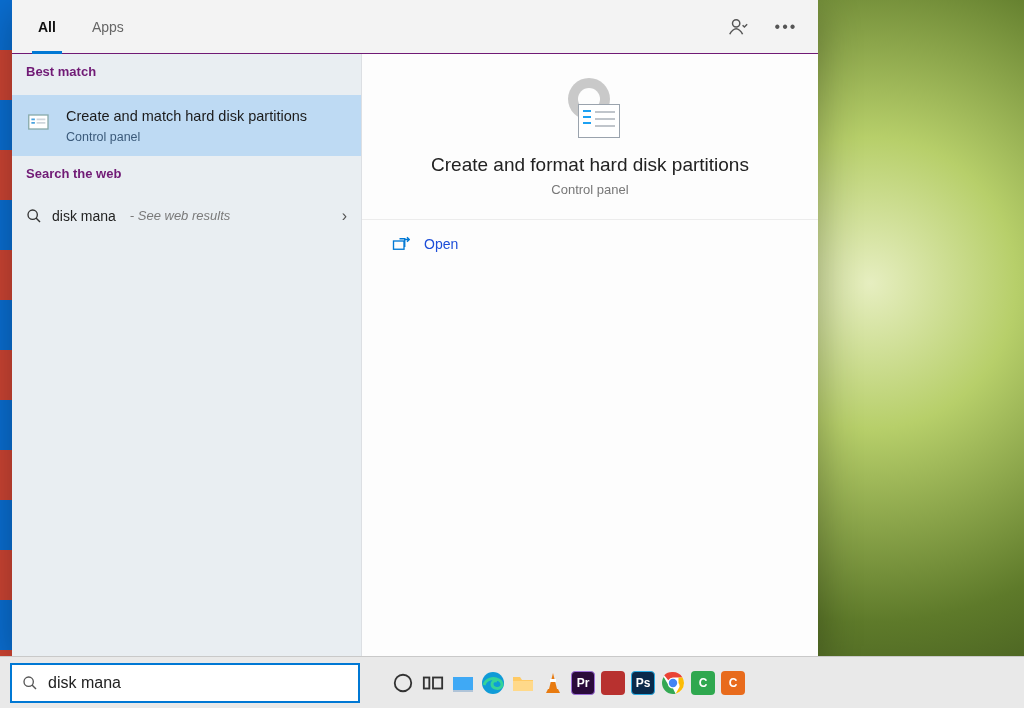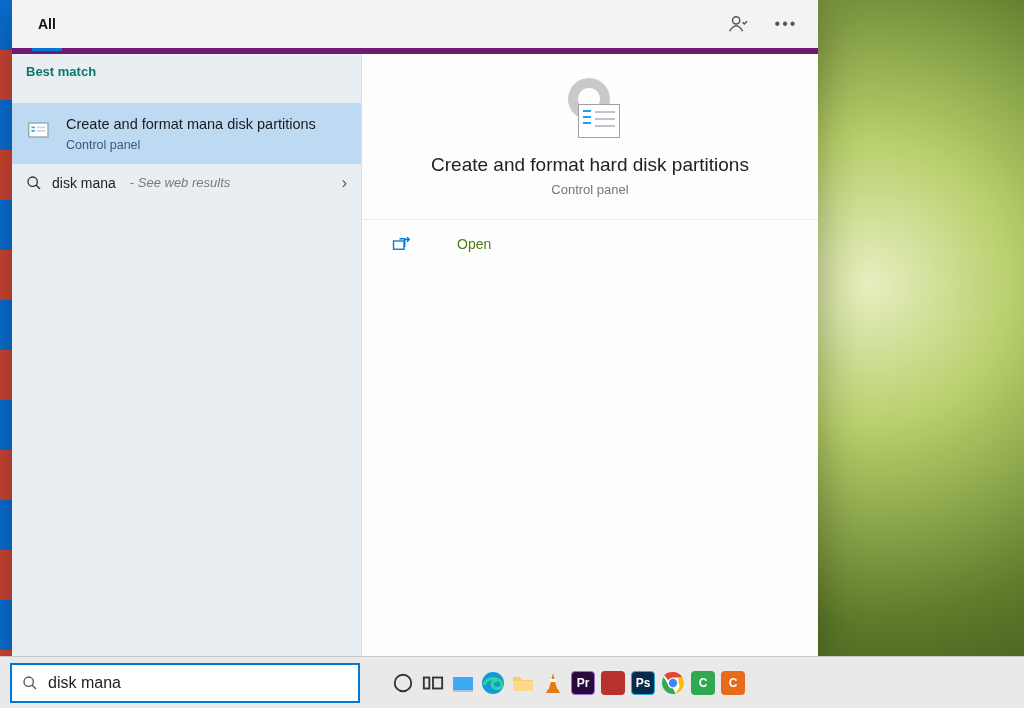--- a/index.html
+++ b/index.html
@@ -12,35 +12,35 @@
     position: absolute; left: 0; top: 0; width: 12px; height: 656px;
     background: repeating-linear-gradient(to bottom,#0a6ed1 0 50px,#c43 50px 100px);
   }
   .search-panel {
     position: absolute; left: 12px; top: 0; width: 806px; height: 656px;
     background: #fff; display: flex; flex-direction: column;
     box-shadow: 0 10px 40px rgba(0,0,0,.3);
   }
   .tab-bar {
     height: 54px; background: #f3f3f3; display: flex; align-items: center;
-    padding: 0 12px; gap: 8px; border-bottom: 6px solid #701a75;
+    padding: 0 12px; gap: 8px; border-bottom: 1px solid #701a75;
   }
   .tab {
     padding: 0 14px; height: 54px; display: flex; align-items: center;
     font-size: 14px; color: #666; cursor: pointer; position: relative;
   }
   .tab.active { color: #111; font-weight: 600; }
   .tab.active::after { content:""; position:absolute; left:8px; right:8px; bottom:0; height:3px; background:#0078d4; }
   .tab-more-caret { margin-left:4px; font-size:10px; color:#666; }
   .tab-spacer { flex: 1; }
   .tab-icon-btn { width: 40px; height: 40px; display:flex; align-items:center; justify-content:center; cursor:pointer; color:#555; }
   .ellipsis { font-size:16px; letter-spacing:2px; }
   .panel-body { flex:1; display:flex; }
   .left-col { width: 350px; background:#e9eef2; display:flex; flex-direction:column; border-right:1px solid #dcdfe3; }
-  .section-header { font-size:13px; font-weight:600; color:#0f766e; padding:10px 14px 24px; }
+  .section-header { font-size:13px; font-weight:600; color:#701a75; padding:10px 14px 16px; }
   .best-match {
     background:#bedaf3; padding:12px 14px; display:flex; gap:10px; cursor:pointer;
   }
   .bm-icon { width:30px; height:30px; flex:0 0 30px; display:flex; align-items:center; justify-content:center; }
   .bm-title { font-size:14.5px; color:#1b1b1b; line-height:1.35; }
   .bm-title .bold { font-weight:400; }
   .bm-sub { font-size:12.5px; color:#3b5a7a; margin-top:3px; }
   .web-row {
     display:flex; align-items:center; padding:10px 14px; gap:10px; cursor:pointer;
   }
@@ -58,21 +58,21 @@
   .sheet .checks { position:absolute; left:4px; top:5px; width:8px; display:flex; flex-direction:column; gap:4px; }
   .sheet .checks span { width:8px; height:2px; background:#1da1f2; }
   .sheet .lines { position:absolute; left:16px; top:6px; right:4px; display:flex; flex-direction:column; gap:5px; }
   .sheet .lines span { height:2px; background:#c0c5cb; }
   .preview-title { font-size:19px; color:#222; font-weight:400; }
   .preview-sub { font-size:13px; color:#777; margin-top:6px; }
   .action-row {
     display:flex; align-items:center; gap:14px; padding:16px 30px; cursor:pointer;
   }
   .action-row .aicon { width:18px; height:16px; color:#0078d4; }
-  .action-row .albl { font-size:14px; color:#4d7c0f;margin-left:33px; }
+  .action-row .albl { font-size:14px; color:#1d4ed8; }
 
   .taskbar {
     position:absolute; left:0; bottom:0; width:1024px; height:52px;
     background:#e9e9e9; display:flex; align-items:center;
     border-top:1px solid #c9c9c9;
   }
   .search-box {
     margin-left:10px; width:350px; height:40px; background:#fff;
     border:2px solid #0078d4; display:flex; align-items:center; padding:0 10px;
   }
@@ -88,20 +88,23 @@
 </head>
 <body>
 
 <div class="desktop"></div>
 <div class="left-strip"></div>
 
 <div class="search-panel">
   <div class="tab-bar">
     <div class="tab active">
         <span>All</span>
+      </div>
+    <div class="tab">
+        <span>Apps</span>
       </div>
     <div class="tab-spacer"></div>
     <div class="tab-icon-btn">
       <svg width="22" height="22" viewBox="0 0 24 24" fill="none" stroke="#555" stroke-width="1.6">
           <circle cx="10" cy="8" r="4"></circle>
           <path d="M3 20c1.5-4 5-6 7-6s5.5 2 7 6"></path>
           <path d="M17 10l2 2 3-3" stroke="#555"></path>
         </svg>
     </div>
     <div class="tab-icon-btn">
@@ -117,25 +120,26 @@
           <svg width="28" height="28" viewBox="0 0 32 32">
               <rect x="2" y="8" width="22" height="16" fill="#fff" stroke="#8aa" stroke-width="1.5"></rect>
               <rect x="5" y="12" width="4" height="2" fill="#4aa3df"></rect>
               <rect x="5" y="16" width="4" height="2" fill="#4aa3df"></rect>
               <rect x="11" y="12" width="10" height="2" fill="#cfd6dc"></rect>
               <rect x="11" y="16" width="10" height="2" fill="#cfd6dc"></rect>
             </svg>
         </div>
         <div>
           <div class="bm-title">
-            <span>Create and format mana </span><span class="bold">disk</span><span> partitions</span>
+            <span>Create and match hard </span><span class="bold">disk</span><span> partitions</span>
           </div>
           <div class="bm-sub">Control panel</div>
         </div>
       </div>
+      <div class="section-header">Search the web</div>
       <div class="web-row">
         <svg class="" width="16" height="16" viewBox="0 0 24 24" fill="none" stroke="#333" stroke-width="2">
             <circle cx="10" cy="10" r="7"></circle>
             <line x1="15" y1="15" x2="21" y2="21"></line>
           </svg>
         <span class="lbl">disk mana</span>
         <span class="hint">- See web results</span>
         <span class="chev">›</span>
       </div>
     </div>

